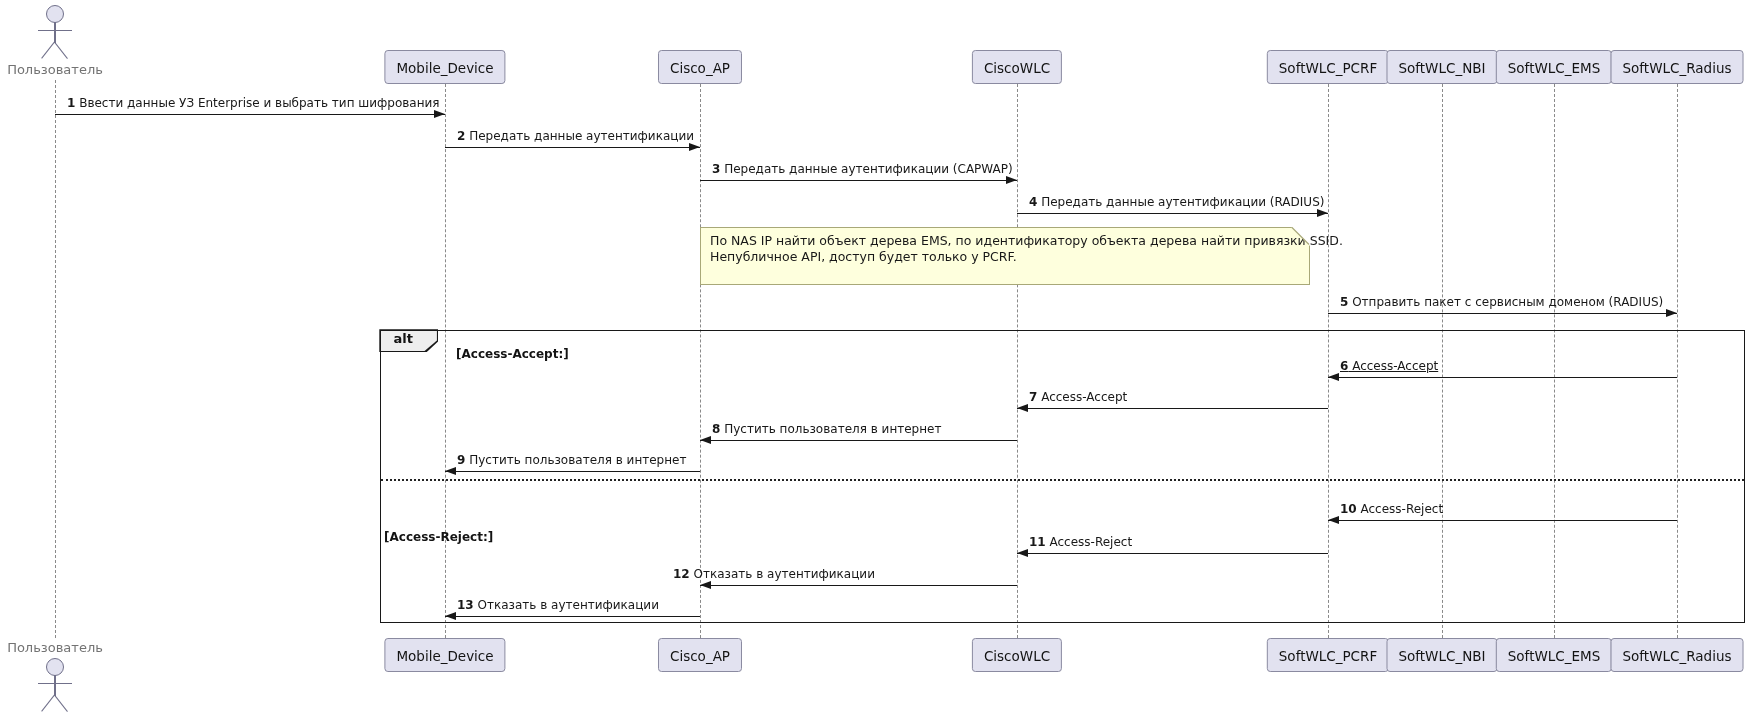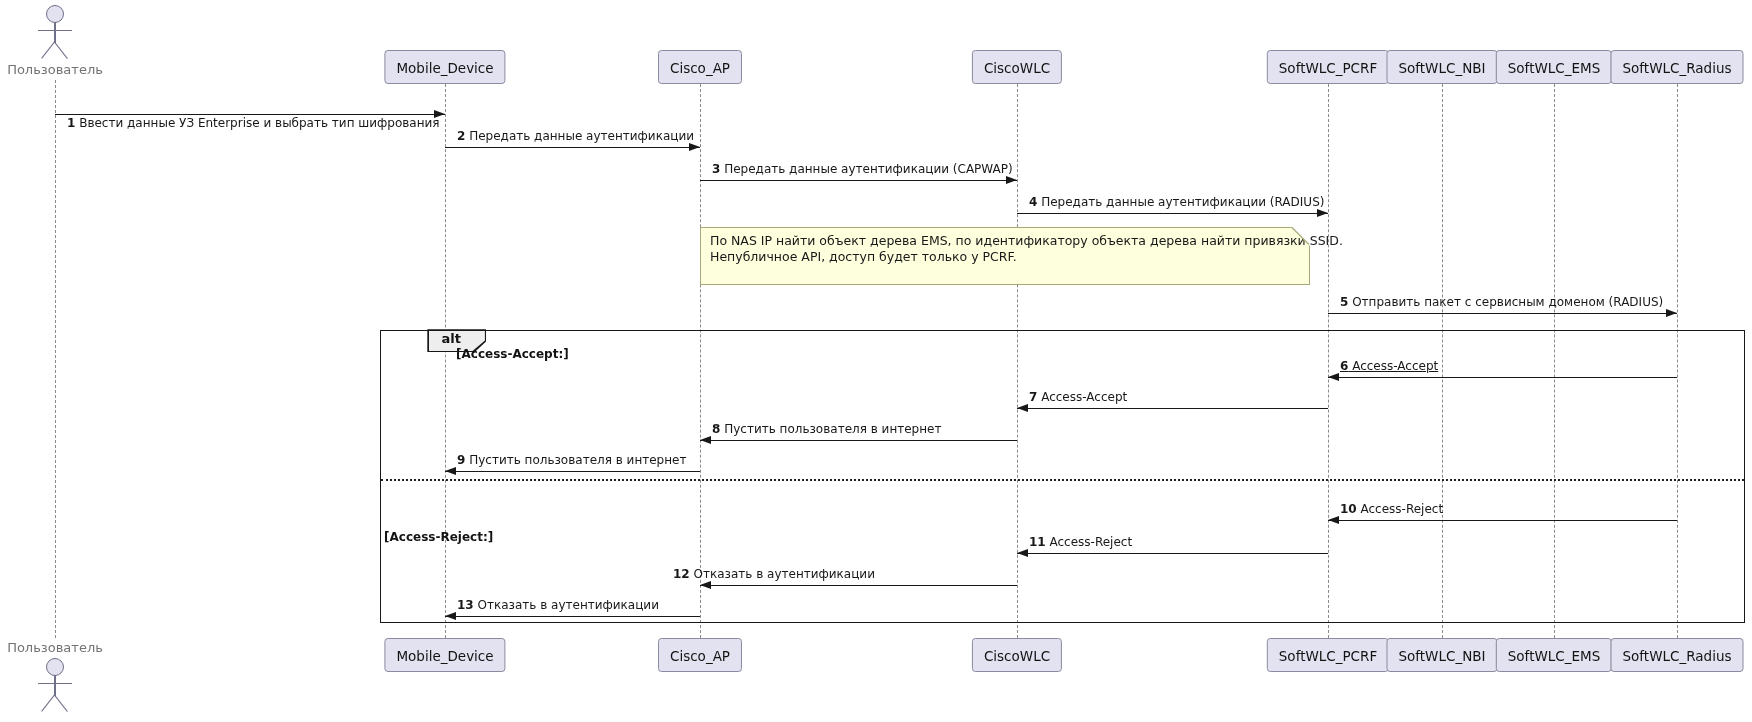--- a/index.html
+++ b/index.html
@@ -31,21 +31,21 @@
     background:#FEFFDD;border:1.2px solid #a8a878;z-index:4;
     font-size:12.5px;line-height:16px;padding:5px 0 0 9px;
   }
   .note .note-line{white-space:nowrap;}
   .note .fold{position:absolute;top:-1.2px;right:-1.2px;}
   
   .alt{
     position:absolute;left:380px;top:330px;width:1365px;height:293px;box-sizing:border-box;
     border:1.7px solid #181818;z-index:5;pointer-events:none;
   }
-  .alt-tab-wrap{position:absolute;left:-1.7px;top:-1.7px;width:59px;height:23px;margin-left:48px;}
+  .alt-tab-wrap{position:absolute;left:-1.7px;top:-1.7px;width:59px;height:23px;}
   .alt-tab-outer{position:absolute;inset:0;background:#181818;
     clip-path:polygon(0 0,100% 0,100% 52%,80% 100%,0 100%);}
   .alt-tab-inner{position:absolute;left:1.4px;top:1.4px;right:1.4px;bottom:1.4px;background:#EEEEEE;
     clip-path:polygon(0 0,100% 0,100% 48%,78% 100%,0 100%);}
   .alt-tab-label{position:absolute;left:0;top:2px;width:48px;text-align:center;
     font-size:13px;font-weight:bold;color:#131313;}
   .guard{position:absolute;font-size:12px;font-weight:bold;color:#131313;white-space:nowrap;}
   .guard1{left:75px;top:4px;margin-top:12px;}
   .guard2{left:3px;top:151px;margin-top:48px;}
   .alt-divider{position:absolute;left:0;right:0;top:148px;border-top:2px dotted #222222;}
@@ -85,21 +85,21 @@
       <div class="pbox" style="left: 1328px; top: 50px;">SoftWLC_PCRF</div>
       <div class="pbox" style="left: 1328px; top: 638px;">SoftWLC_PCRF</div>
       <div class="pbox" style="left: 1442px; top: 50px;">SoftWLC_NBI</div>
       <div class="pbox" style="left: 1442px; top: 638px;">SoftWLC_NBI</div>
       <div class="pbox" style="left: 1554px; top: 50px;">SoftWLC_EMS</div>
       <div class="pbox" style="left: 1554px; top: 638px;">SoftWLC_EMS</div>
       <div class="pbox" style="left: 1677px; top: 50px;">SoftWLC_Radius</div>
       <div class="pbox" style="left: 1677px; top: 638px;">SoftWLC_Radius</div>
       <div class="msg-line" style="left: 55px; top: 114px; width: 390px;"></div>
       <div class="ah r" style="top: 110.2px; left: 434px;"></div>
-      <div class="msg-label" style="left: 67px; top: 96px; margin-top: 20px;"><b>1</b> Ввести данные УЗ Enterprise и выбрать тип шифрования</div>
+      <div class="msg-label" style="left: 67px; top: 96px;"><b>1</b> Ввести данные УЗ Enterprise и выбрать тип шифрования</div>
       <div class="msg-line" style="left: 445px; top: 147px; width: 255px;"></div>
       <div class="ah r" style="top: 143.2px; left: 689px;"></div>
       <div class="msg-label" style="left: 457px; top: 129px;"><b>2</b> Передать данные аутентификации</div>
       <div class="msg-line" style="left: 700px; top: 180px; width: 317px;"></div>
       <div class="ah r" style="top: 176.2px; left: 1006px;"></div>
       <div class="msg-label" style="left: 712px; top: 162px;"><b>3</b> Передать данные аутентификации (CAPWAP)</div>
       <div class="msg-line" style="left: 1017px; top: 213px; width: 311px;"></div>
       <div class="ah r" style="top: 209.2px; left: 1317px;"></div>
       <div class="msg-label" style="left: 1029px; top: 195px;"><b>4</b> Передать данные аутентификации (RADIUS)</div>
       <div class="msg-line" style="left: 1328px; top: 313px; width: 349px;"></div>

